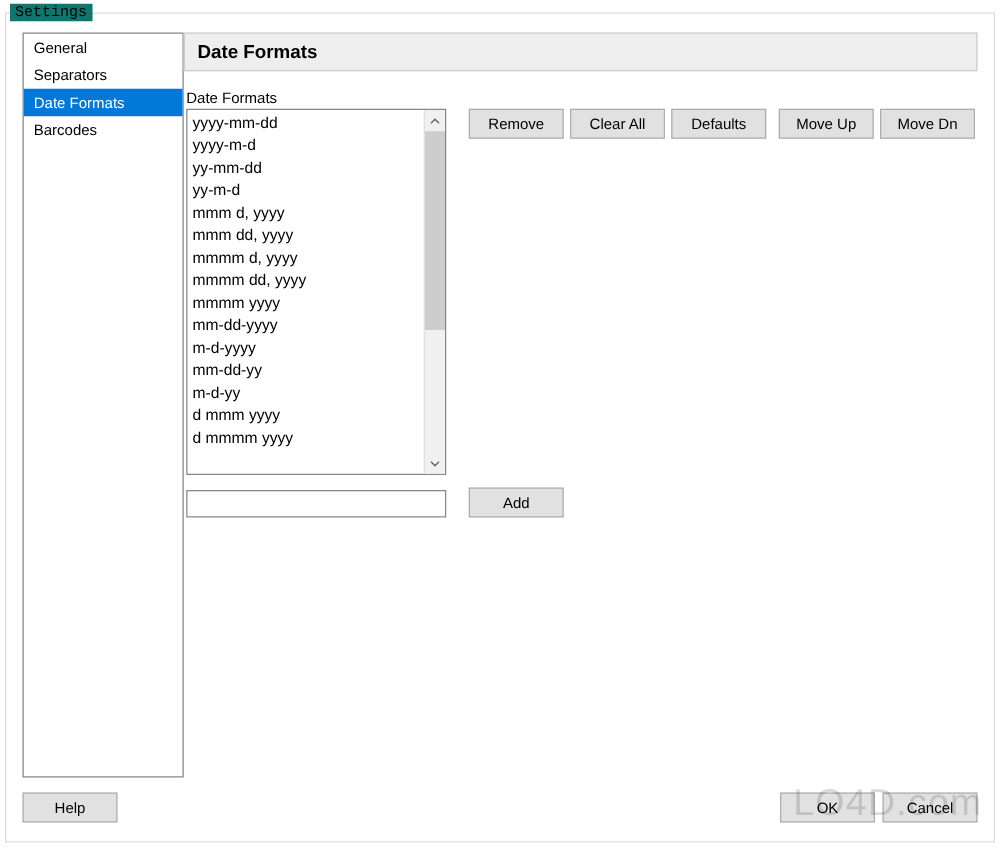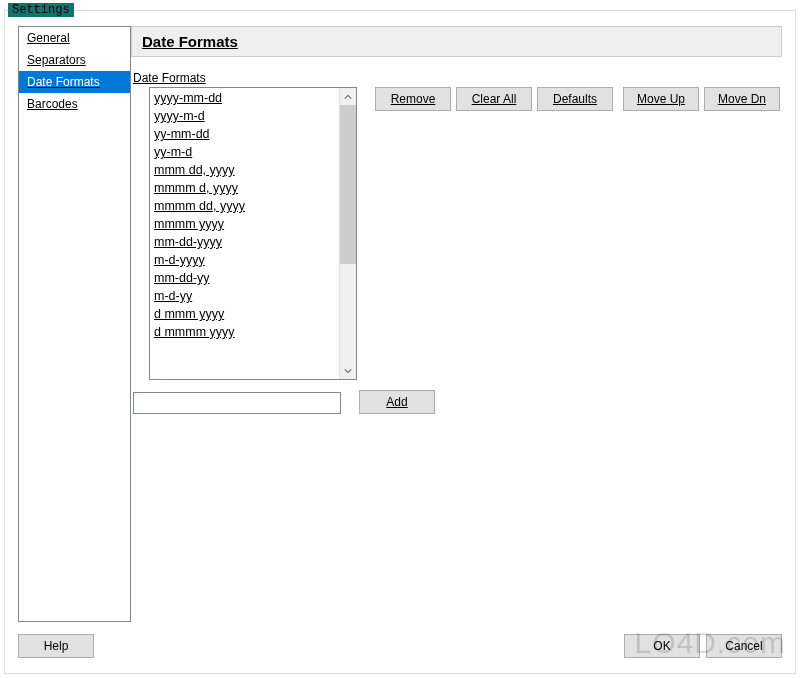--- a/index.html
+++ b/index.html
@@ -37,21 +37,20 @@
       z-index: 1;
     }
     .main-area {
       position: absolute;
       top: 26px;
       left: 18px;
       right: 18px;
       bottom: 56px;
       display: flex;
       z-index: 2;
-      text-decoration: underline;
     }
     .sidebar {
       width: 152px;
       border: 1px solid #828790;
       background: #ffffff;
     }
     .sidebar-item {
       padding: 4px 8px;
       font-size: 12px;
       cursor: default;
@@ -84,21 +83,20 @@
       gap: 18px;
       align-items: flex-start;
     }
     .listbox-wrap {
       width: 208px;
       height: 293px;
       border: 1px solid #828790;
       background: #ffffff;
       display: flex;
       overflow: hidden;
-      margin-left: 16px;
     }
     .listbox {
       flex: 1;
       overflow: hidden;
       padding: 1px 0 0 4px;
       font-size: 12.5px;
       line-height: 18px;
     }
     .listbox .item {
       white-space: nowrap;
@@ -206,20 +204,21 @@
     <div class="panel-header">Date Formats</div>
     <div class="panel-body">
       <div class="body-label">Date Formats</div>
       <div class="body-row">
         <div class="listbox-wrap">
           <div class="listbox">
             <div class="item">yyyy-mm-dd</div>
             <div class="item">yyyy-m-d</div>
             <div class="item">yy-mm-dd</div>
             <div class="item">yy-m-d</div>
+            <div class="item">mmm d, yyyy</div>
             <div class="item">mmm dd, yyyy</div>
             <div class="item">mmmm d, yyyy</div>
             <div class="item">mmmm dd, yyyy</div>
             <div class="item">mmmm yyyy</div>
             <div class="item">mm-dd-yyyy</div>
             <div class="item">m-d-yyyy</div>
             <div class="item">mm-dd-yy</div>
             <div class="item">m-d-yy</div>
             <div class="item">d mmm yyyy</div>
             <div class="item">d mmmm yyyy</div>

